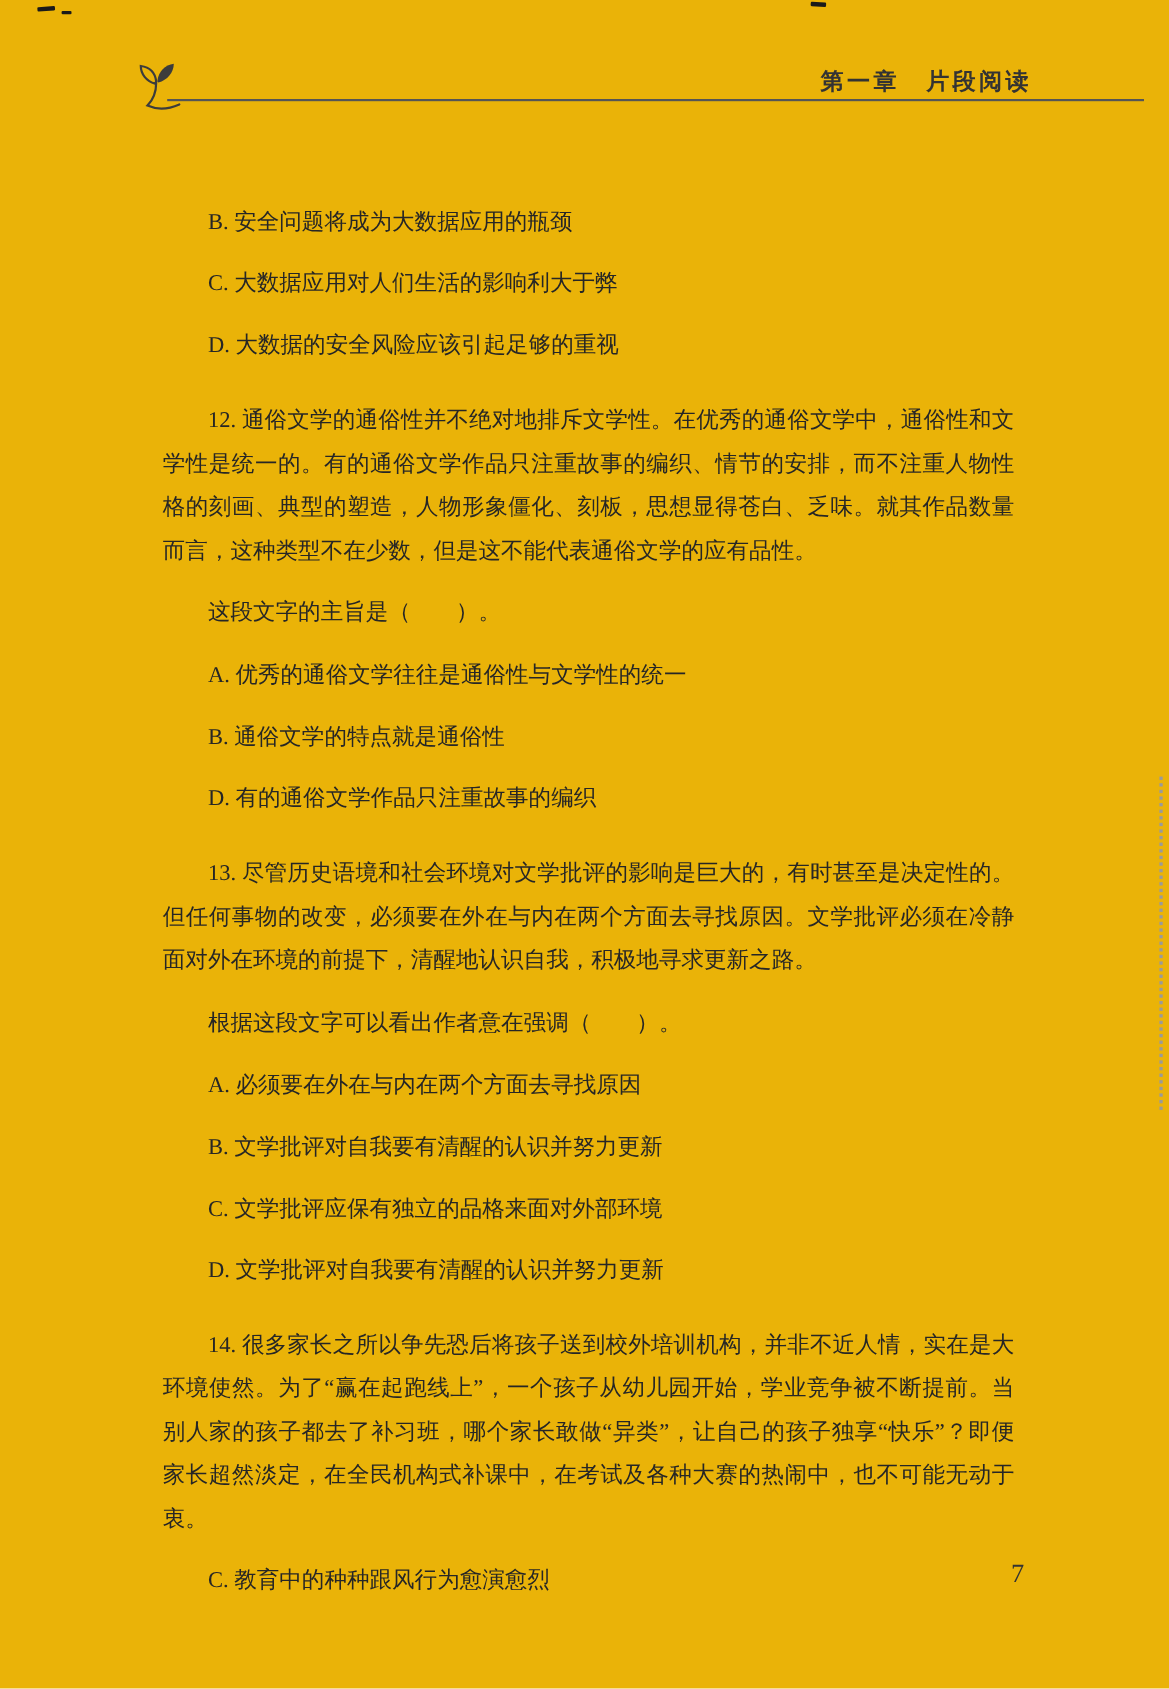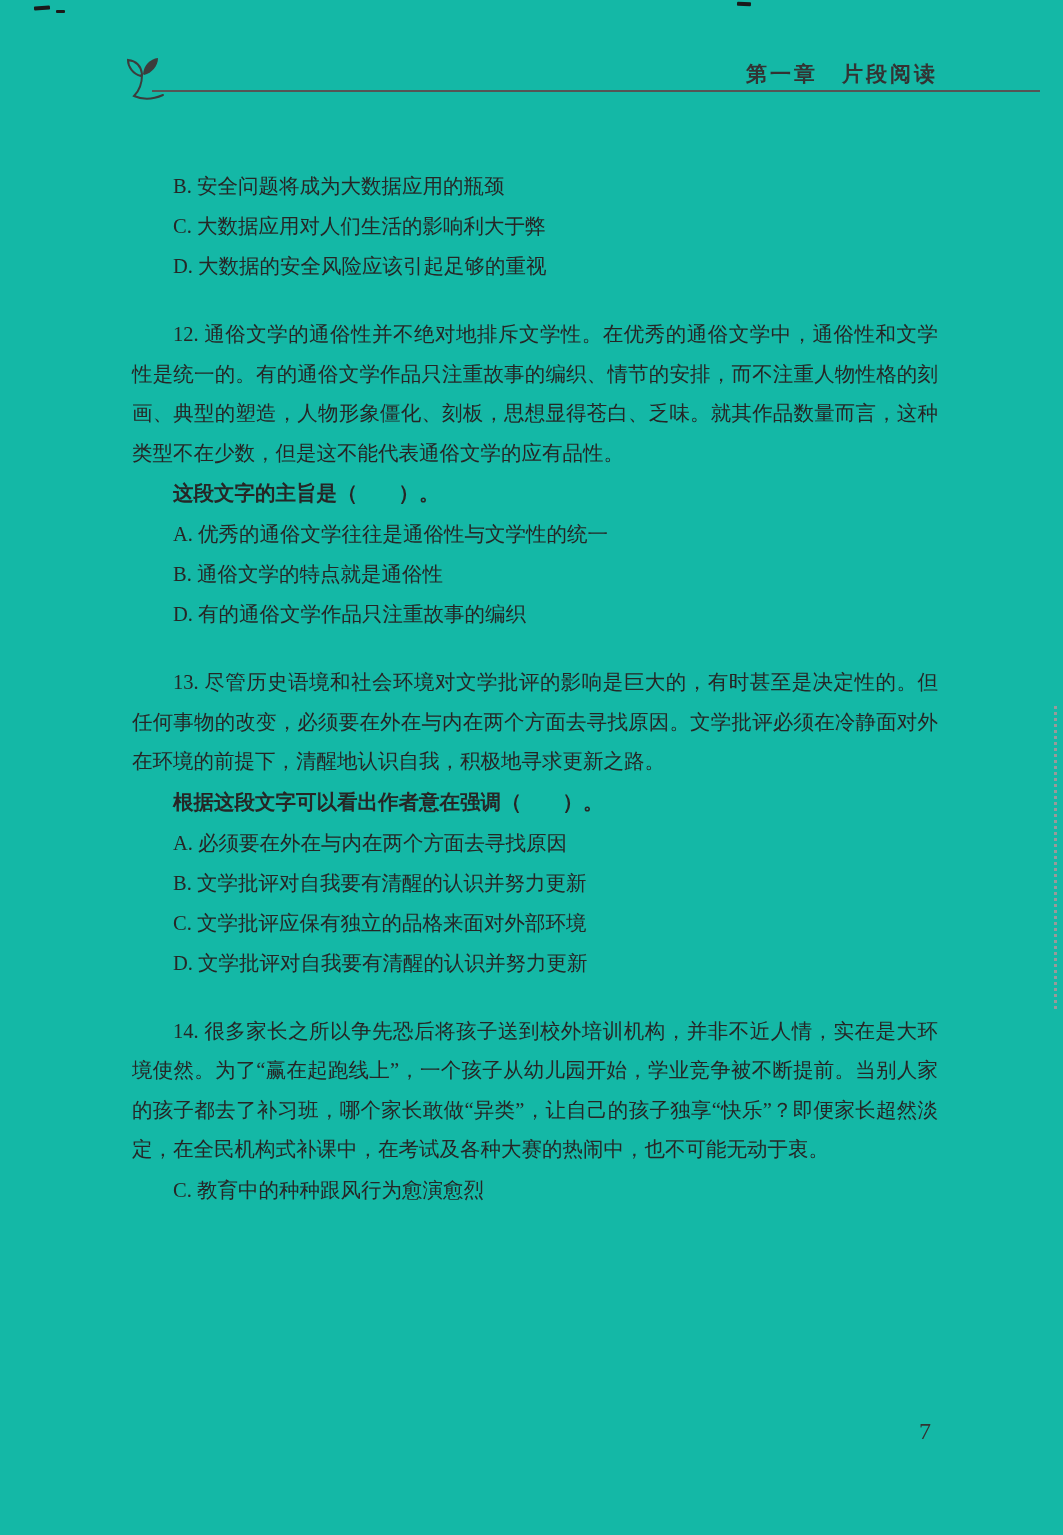--- a/index.html
+++ b/index.html
@@ -1,33 +1,33 @@
 <!DOCTYPE html>
 <html><head>
 <meta charset="utf-8">
 <style>
   html,body{margin:0;padding:0;background:#ffffff;}
   .page{
-    position:relative;width:1063px;height:1535px;background:#14b8a6;
+    position:relative;width:1063px;height:1535px;background:#eab308;
     font-family:"Liberation Serif","DejaVu Serif",serif;color:#262626;
     overflow:hidden;margin:0 auto;
   }
   
   .logo{position:absolute;left:120px;top:52px;}
   .header-rule{position:absolute;top:90px;left:152px;width:888px;height:2px;background:#555;}
   .chapter{
     position:absolute;top:60px;left:0;width:938px;text-align:right;
     font-weight:bold;font-size:21px;letter-spacing:3px;color:#333;
     font-family:"Liberation Sans","DejaVu Sans",sans-serif;
   }
   
   .content{position:absolute;left:132px;top:166px;width:806px;font-size:20.5px;}
-  .content p{margin:0;}
+  .content p{margin:16px;}
   .passage{text-indent:2em;text-align:justify;line-height:39.5px;}
-  .stem{text-indent:2em;line-height:41px;font-weight:bold;}
+  .stem{text-indent:2em;line-height:41px;}
   .option{padding-left:2em;line-height:40px;}
   section.q{margin-top:29px;}
   
   .page-number{position:absolute;right:132px;bottom:90px;font-size:24px;color:#333;}
   
   .scan-line{position:absolute;right:6px;top:706px;height:303px;width:0;border-right:3px dotted #9a9a9a;}
   .noise{position:absolute;background:#1a1a1a;border-radius:1px;}
   .noise.n1{left:34px;top:6px;width:16px;height:4px;transform:rotate(-4deg);}
   .noise.n2{left:56px;top:10px;width:9px;height:3px;}
   .noise.n3{left:737px;top:2px;width:14px;height:4px;transform:rotate(3deg);}

